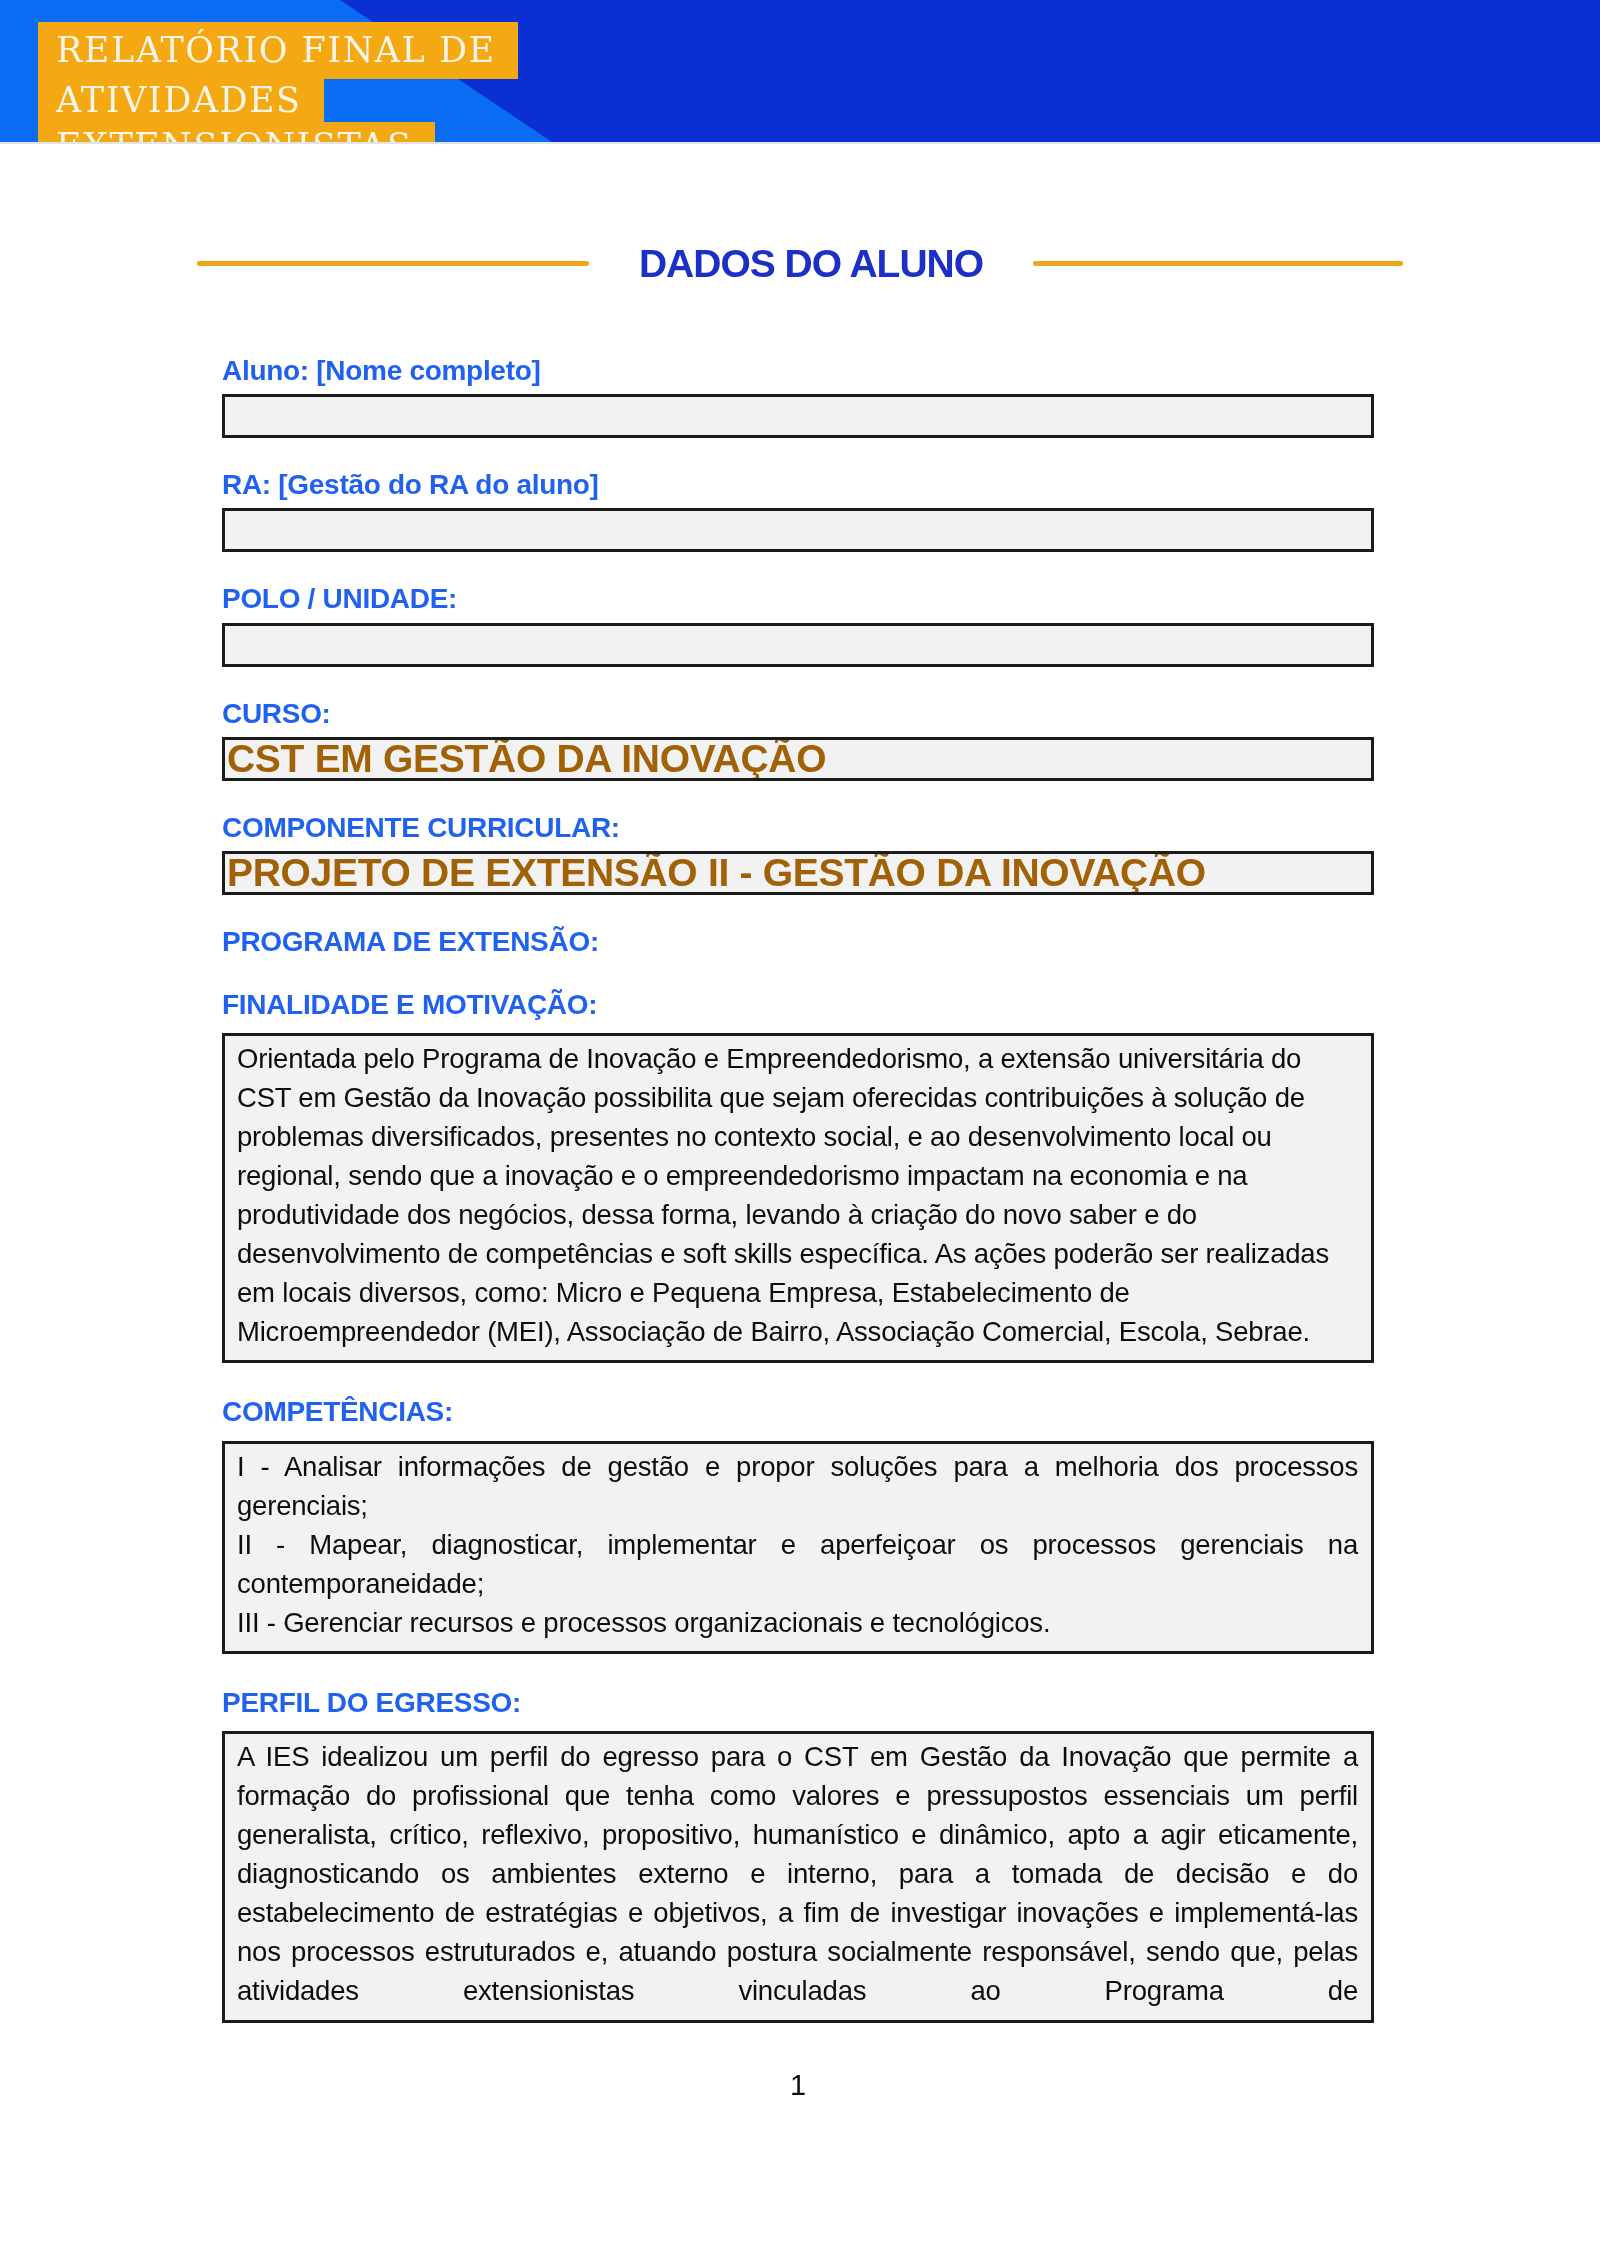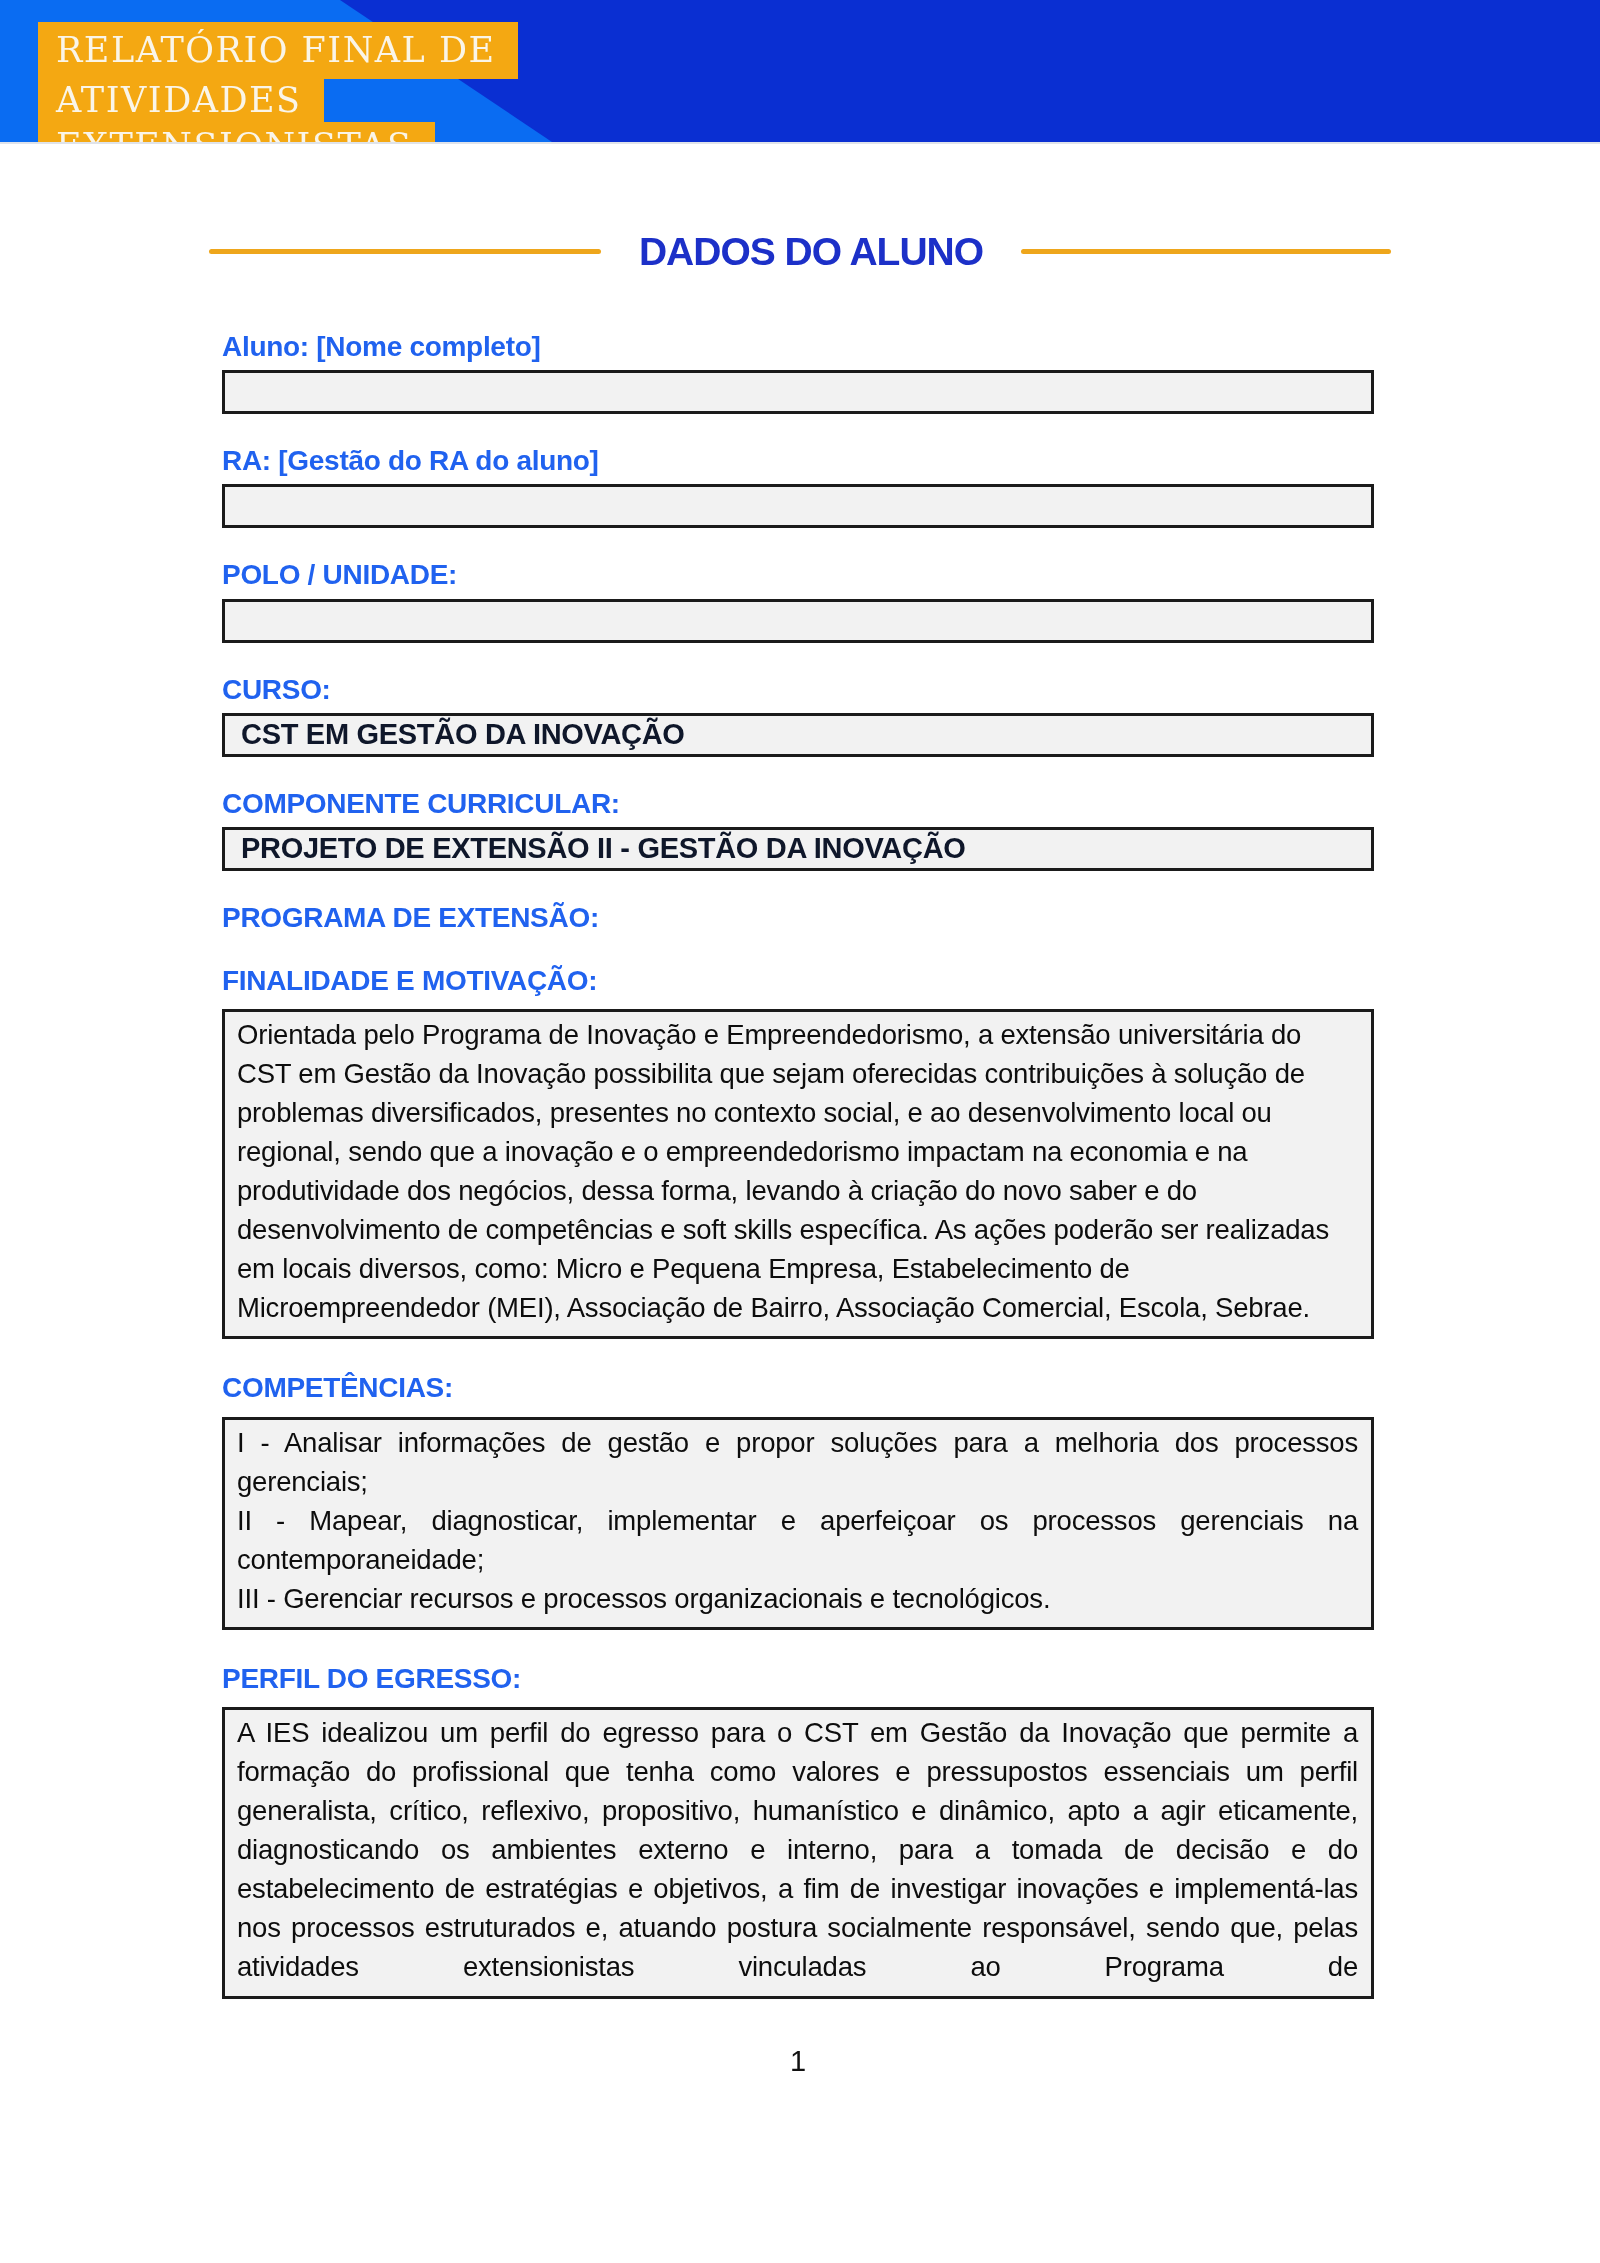--- a/index.html
+++ b/index.html
@@ -65,21 +65,21 @@
     gap:34px;
   }
   .rule{
     height:5px;
     background:var(--rule-orange);
     border-radius:3px;
   }
   .rule-left{width:392px;}
   .rule-right{width:370px;}
   .doc-title{
-    margin:4px;
+    margin:16px;
     color:var(--title-blue);
     font-size:39px;
     font-weight:700;
     letter-spacing:-1px;
     line-height:1;
     white-space:nowrap;
   }
 
   
   .content{
@@ -94,24 +94,24 @@
     letter-spacing:-0.3px;
     line-height:1.15;
     margin-bottom:7px;
   }
   .field-box{
     height:44px;
     background:var(--box-fill);
     border:3px solid var(--box-border);
     display:flex;
     align-items:center;
-    padding:0 16px;
-    font-size:29px;
+    padding:0 2px;
+    font-size:39px;
     font-weight:700;
-    color:#0f172a;
+    color:#a16207;
     letter-spacing:-0.3px;
     white-space:nowrap;
     overflow:hidden;
   }
   .section{margin-bottom:33px;}
   .para-box{
     background:var(--box-fill);
     border:3px solid var(--box-border);
     padding:3px 13px 9px 12px;
     margin-top:12px;

